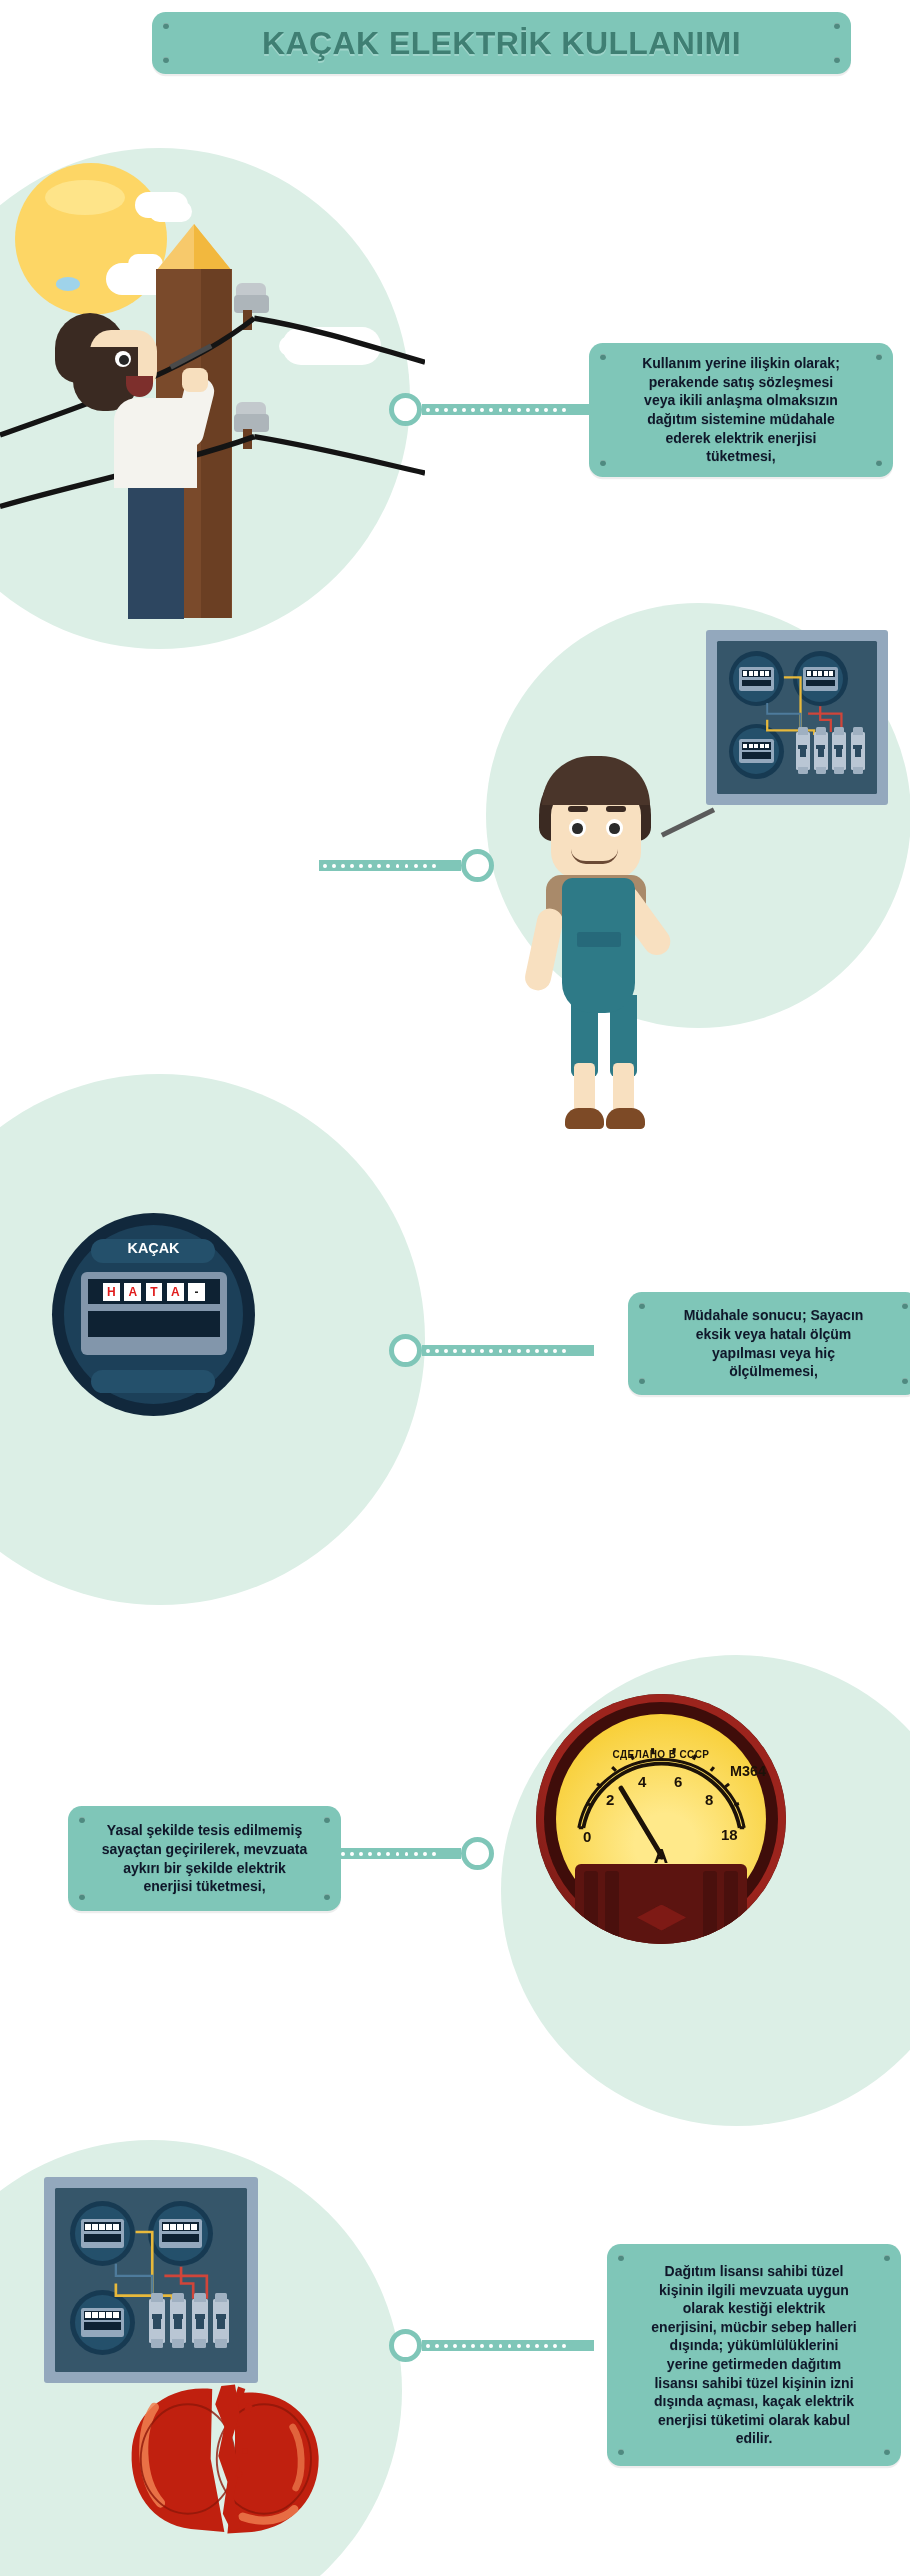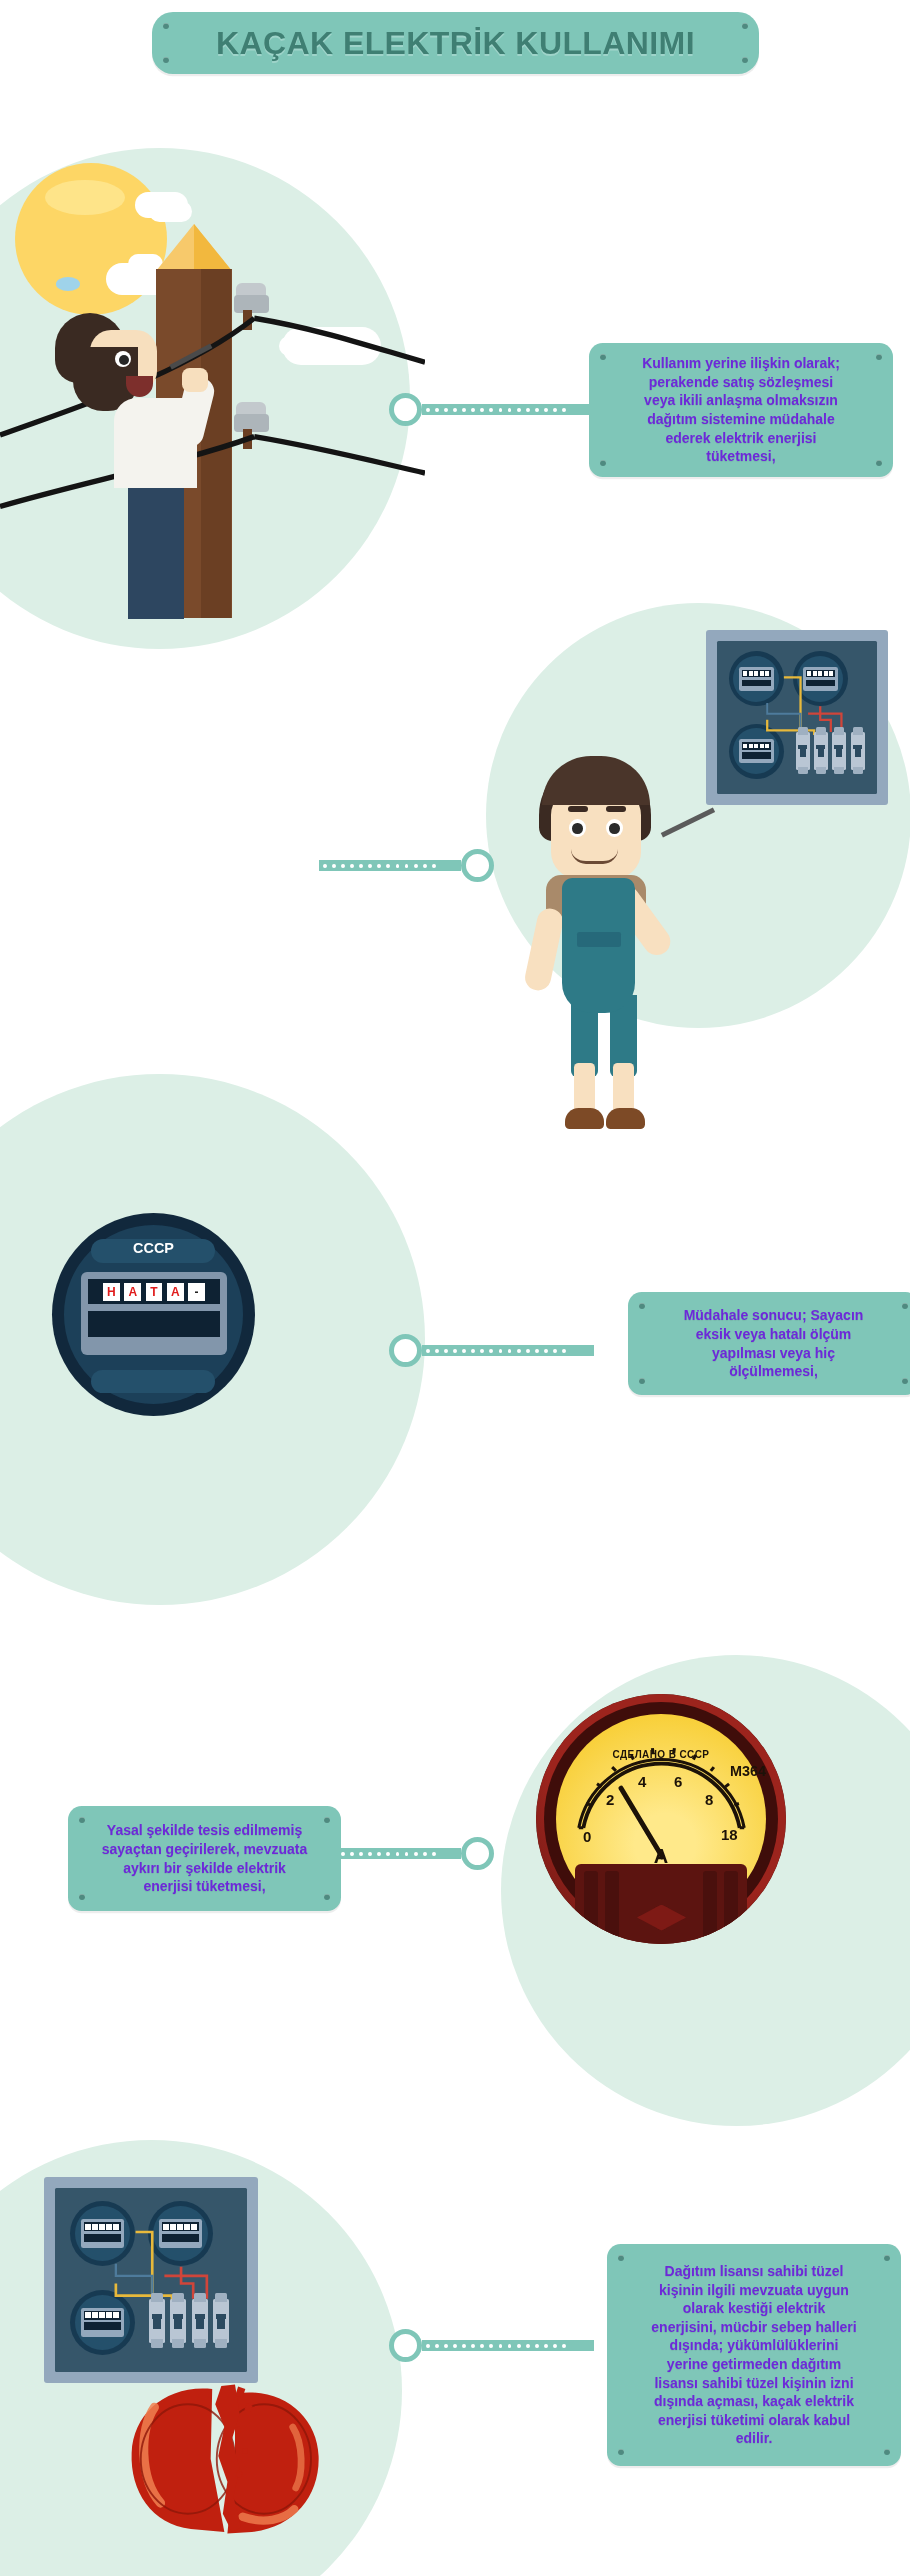--- a/index.html
+++ b/index.html
@@ -14,31 +14,31 @@
     position:absolute; background:#7fc6b8; border-radius:13.7px;
     box-shadow:0 2.3px 0 rgba(0,0,0,0.07);
   }
   .plaque .rivet {
     position:absolute; width:6.8px; height:6.8px; border-radius:50%;
     background:#4f8a80; box-shadow:inset 0 0.8px 0 rgba(255,255,255,.35);
   }
   .rv-tl{ left:10.6px; top:10.6px;} .rv-tr{ right:10.6px; top:10.6px;}
   .rv-bl{ left:10.6px; bottom:10.6px;} .rv-br{ right:10.6px; bottom:10.6px;}
 
-  #header-plaque { left:152px; top:12px; width:607px; height:62px;border-radius:21px; }
+  #header-plaque { left:152px; top:12px; width:699px; height:62px; }
   #header-title {
     position:absolute; inset:0; display:flex; align-items:center; justify-content:center;
     font-size:32px; font-weight:bold; letter-spacing:0.4px; color:#3f7f73;
     text-shadow:0 1.5px 0 rgba(255,255,255,.25);
   }
 
   
   .textbox { padding:16.7px 20px; display:flex; align-items:center; justify-content:center; }
   .textbox .txt {
-    color:#6d28d9; font-weight:bold; text-align:center;
+    color:#0f172a; font-weight:bold; text-align:center;
     font-size:14px; line-height:1.33; white-space:pre-line;
     text-shadow:0 0.8px 0.8px rgba(0,0,0,.07);
   }
 
   
   .connector { position:absolute; height:33px; }
   .connector .ring {
     position:absolute; top:0; width:33px; height:33px; border-radius:50%;
     border:5.3px solid #7fc6b8; background:#ffffff;
   }
@@ -382,21 +382,21 @@
         <i></i>
         <i></i>
     </div>
   </div>
 
 
   <div class="blob" id="s3-blob"></div>
   <div id="sayac">
     <div class="ring2"></div>
     <div class="toppill"></div>
-    <div class="title">СССР</div>
+    <div class="title">KAÇAK</div>
     <div class="face">
       <div class="row">
         <span>H</span>
         <span>A</span>
         <span>T</span>
         <span>A</span>
         <span class="dash">-</span>
       </div>
       <div class="row2"></div>
     </div>

